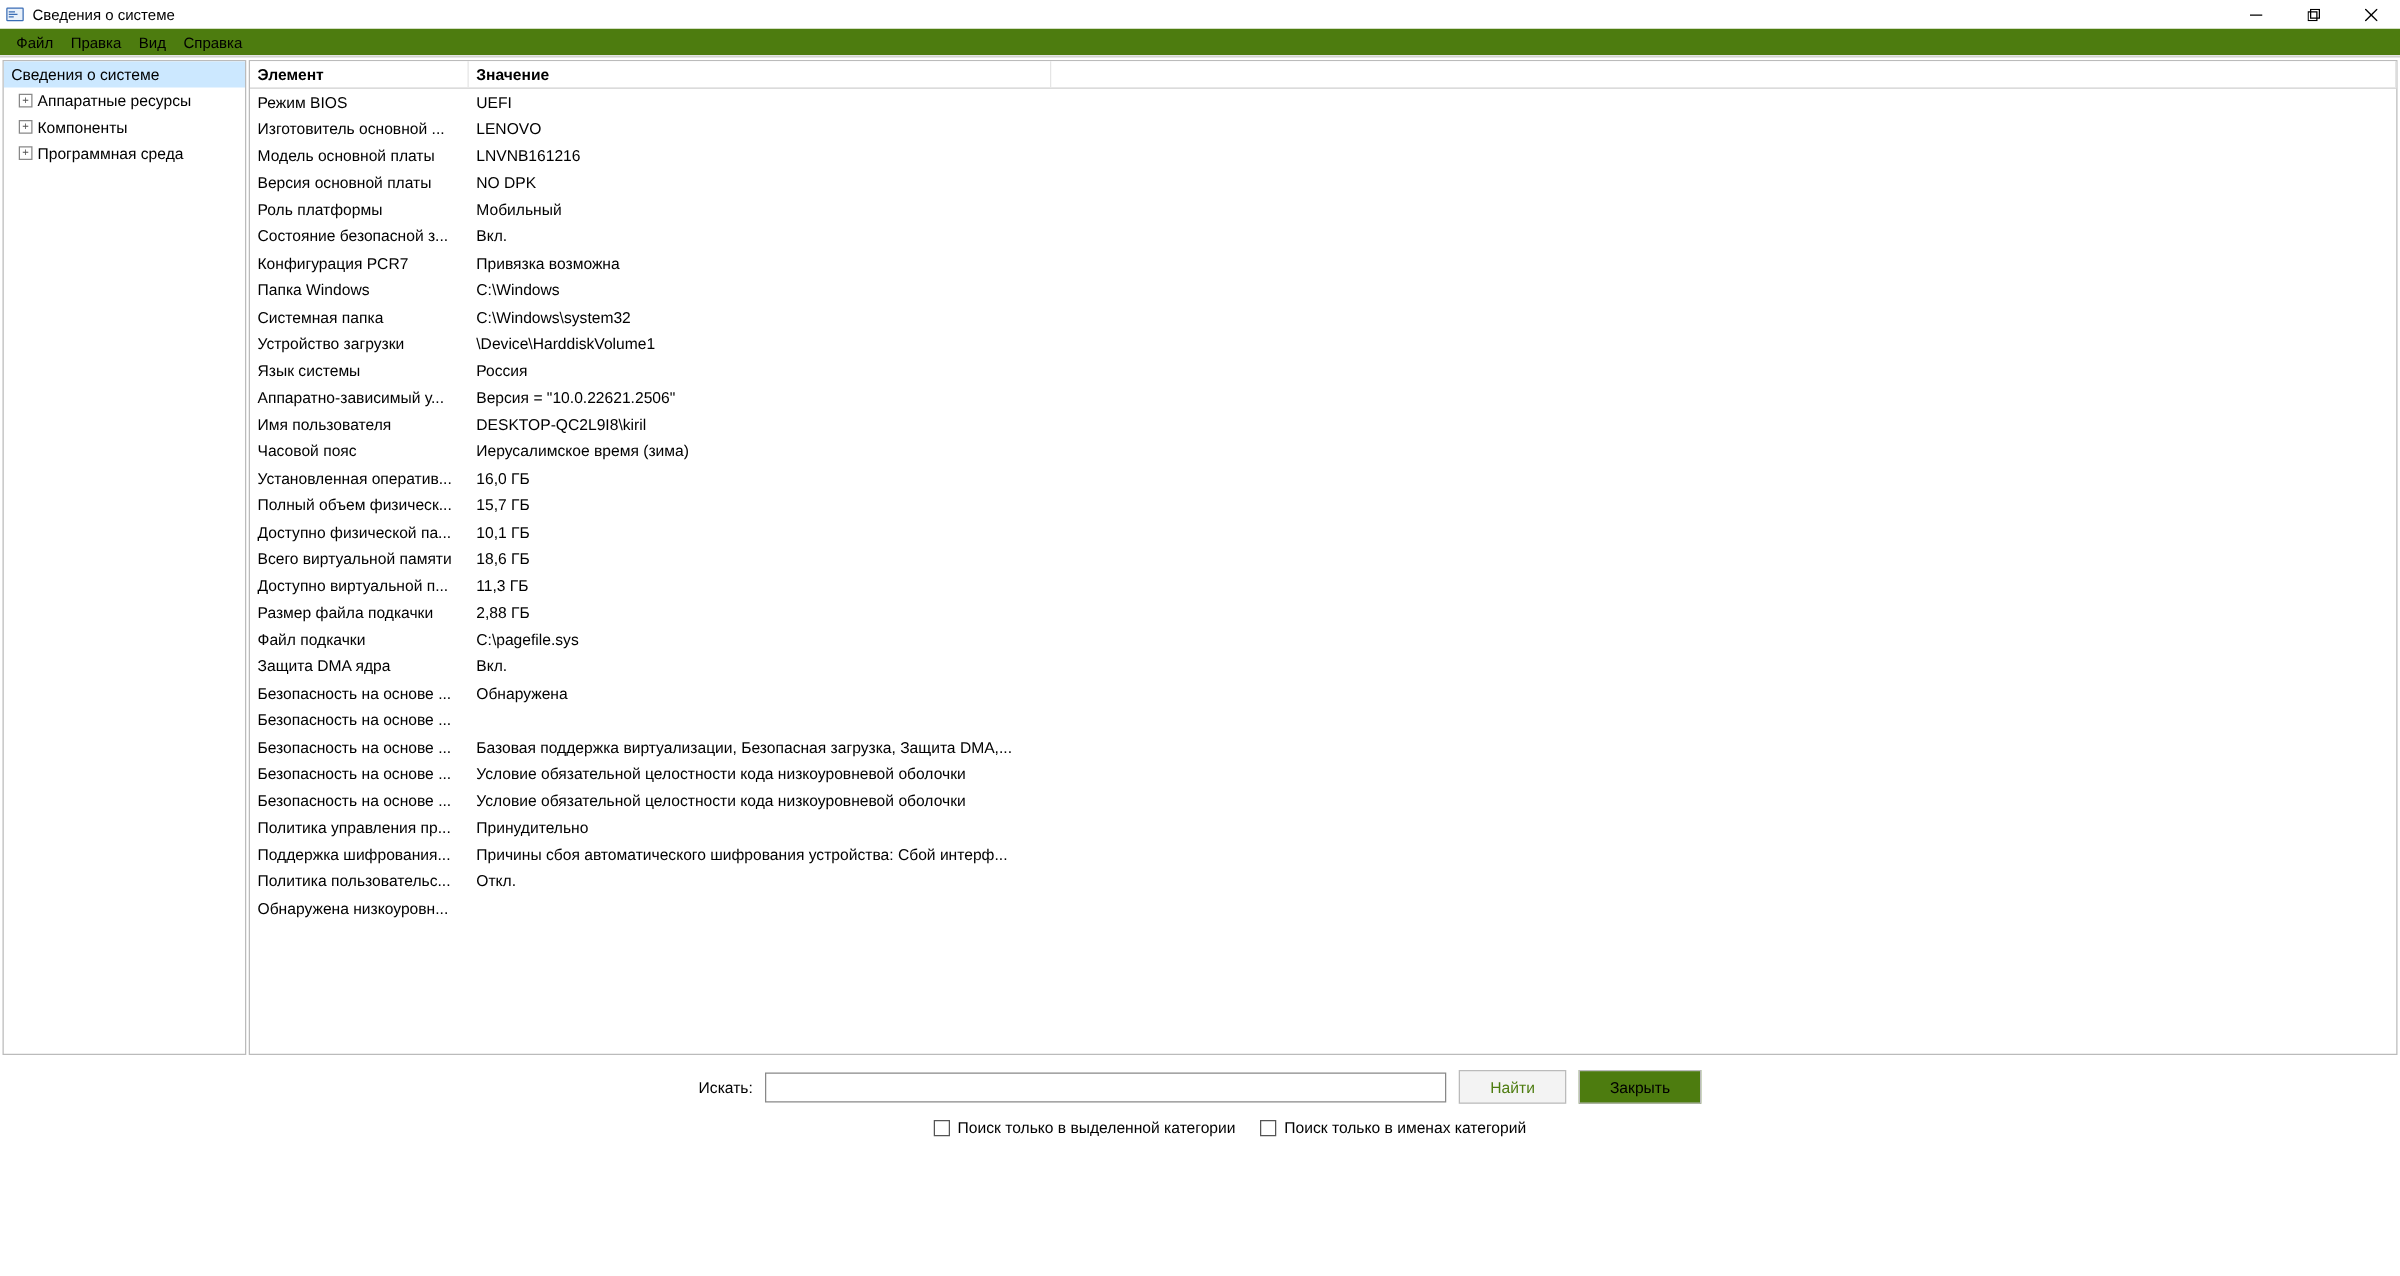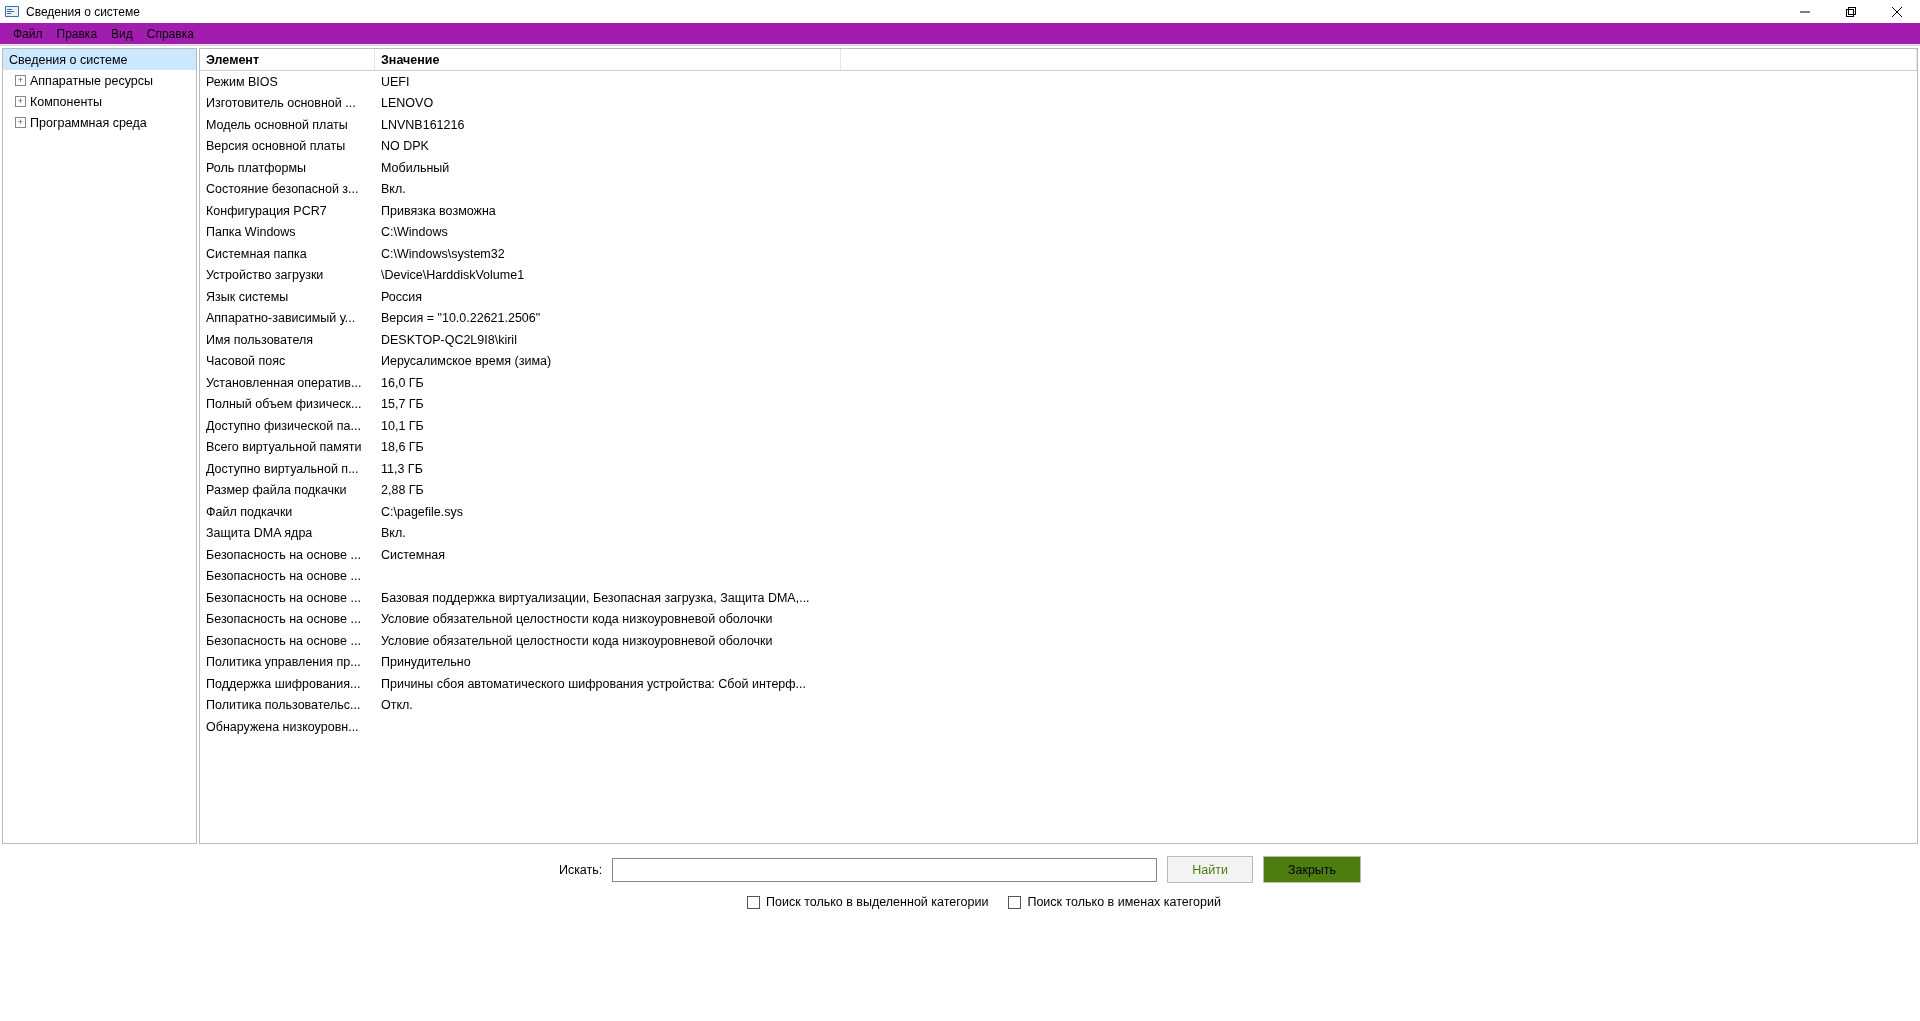--- a/index.html
+++ b/index.html
@@ -5,21 +5,21 @@
 * { margin: 0; padding: 0; box-sizing: border-box; }
 body { font-family: "Segoe UI", Tahoma, sans-serif; font-size: 12.5px; color: #000; background: #fff; overflow: hidden; width: 1920px; height: 1021px; }
 
 .titlebar { height: 23px; display: flex; align-items: center; background: #fff; padding-left: 4px; }
 .titlebar-icon { width: 16px; height: 16px; margin-right: 6px; }
 .titlebar-text { font-size: 12px; color: #000; }
 .titlebar-controls { margin-left: auto; display: flex; }
 .ctrl { width: 46px; height: 23px; display: flex; align-items: center; justify-content: center; cursor: pointer; }
 .ctrl svg { width: 10px; height: 10px; }
 
-.menubar { height: 22px; display: flex; align-items: center; padding-left: 6px; background: #a21caf; border-bottom: 1px solid #e5e5e5; }
+.menubar { height: 22px; display: flex; align-items: center; padding-left: 6px; background: #4d7c0f; border-bottom: 1px solid #e5e5e5; }
 .menu-item { padding: 2px 7px; cursor: pointer; font-size: 12px; }
 
 .content { display: flex; height: calc(1021px - 23px - 22px - 175px); border-top: 1px solid #d0d0d0; }
 .tree { width: 195px; border: 1px solid #bbb; margin: 2px 2px 2px 2px; background: #fff; overflow: auto; }
 .tree-row { height: 21px; display: flex; align-items: center; padding-left: 6px; cursor: pointer; }
 .tree-row.selected { background: #cce8ff; }
 .tree-row.child { padding-left: 12px; }
 .expander { width: 11px; height: 11px; border: 1px solid #888; display: flex; align-items: center; justify-content: center; font-size: 9px; line-height: 1; margin-right: 4px; color: #555; }
 .tree-label { font-size: 12.5px; white-space: nowrap; }
 
@@ -200,21 +200,21 @@
         <div class="list-row">
           <div class="cell c1">Файл подкачки</div>
           <div class="cell c2">C:\pagefile.sys</div>
         </div>
         <div class="list-row">
           <div class="cell c1">Защита DMA ядра</div>
           <div class="cell c2">Вкл.</div>
         </div>
         <div class="list-row">
           <div class="cell c1">Безопасность на основе ...</div>
-          <div class="cell c2">Системная</div>
+          <div class="cell c2">Обнаружена</div>
         </div>
         <div class="list-row">
           <div class="cell c1">Безопасность на основе ...</div>
           <div class="cell c2"></div>
         </div>
         <div class="list-row">
           <div class="cell c1">Безопасность на основе ...</div>
           <div class="cell c2">Базовая поддержка виртуализации, Безопасная загрузка, Защита DMA,...</div>
         </div>
         <div class="list-row">

